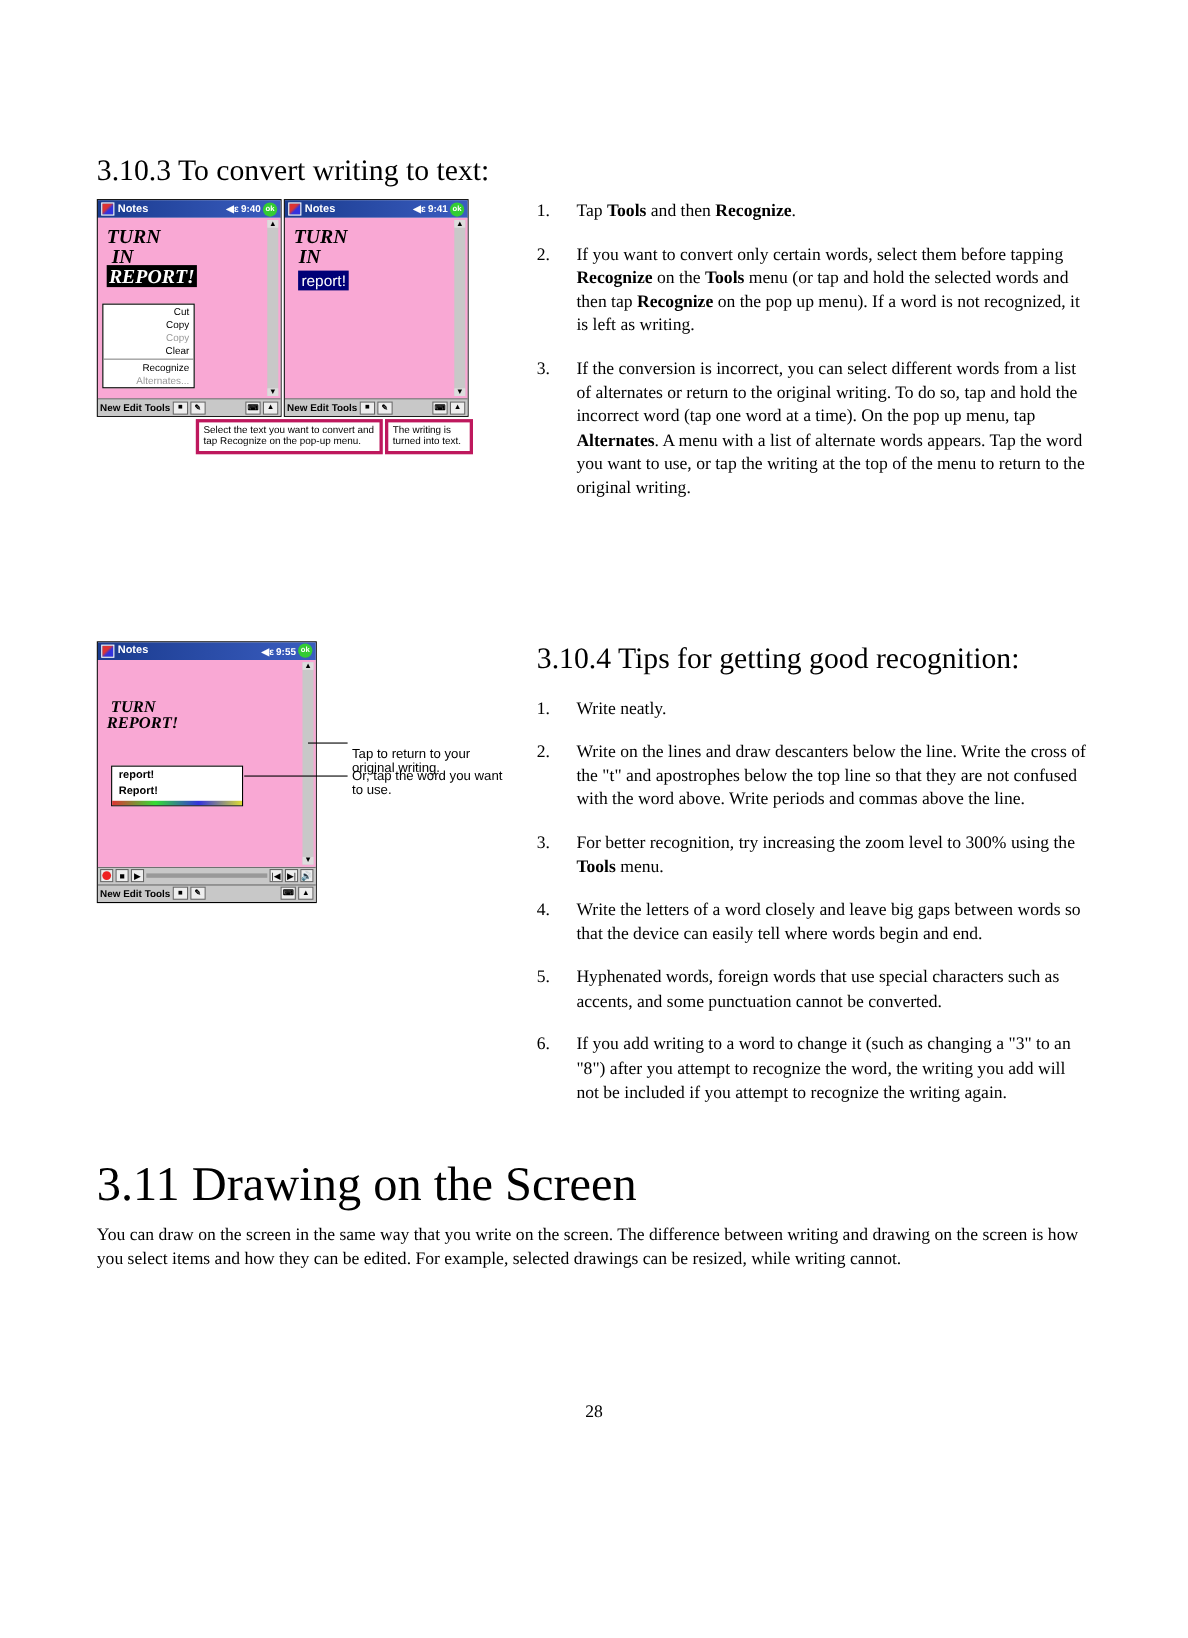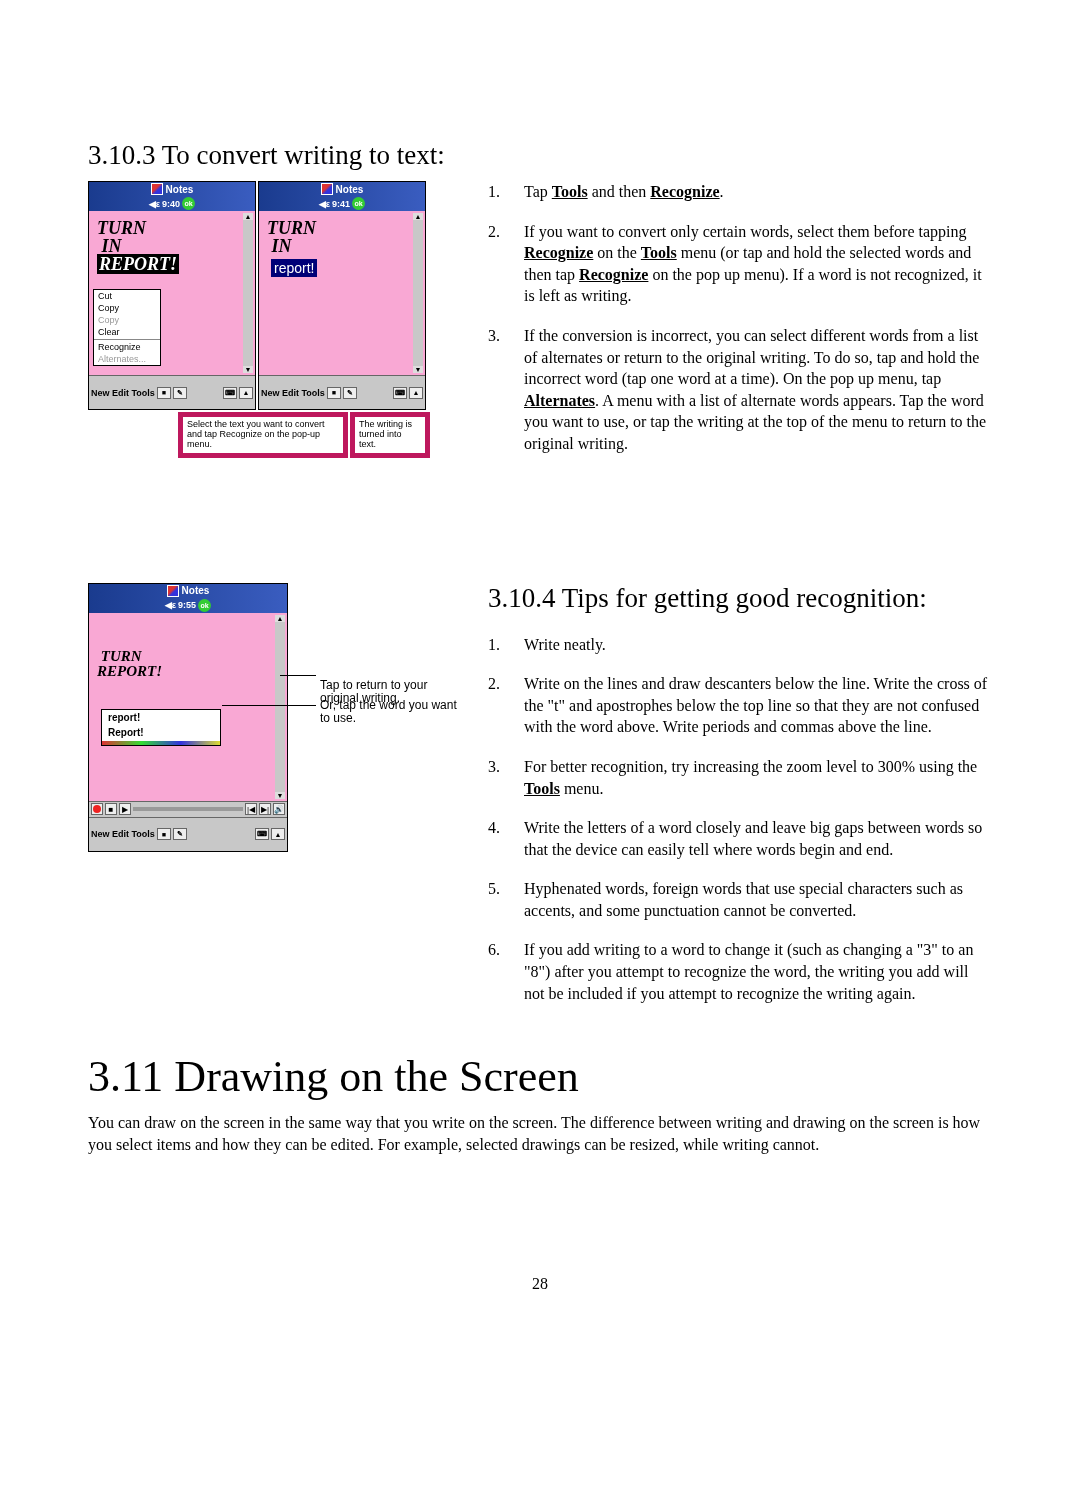--- a/index.html
+++ b/index.html
@@ -68,24 +68,23 @@
       font-family: Tahoma, Arial, sans-serif;
       font-size: 9px;
     }
     .pda-titlebar {
       background: linear-gradient(to right, #1a3b8e, #3a5dc0);
       color: #fff;
       display: flex;
       align-items: center;
       justify-content: space-between;
       padding: 1px 3px;
-      height: 29px;
+      height: 16px;
       font-size: 10px;
       font-weight: bold;
-      flex-direction: column;
     }
     .pda-titlebar .ti-left {
       display: flex;
       align-items: center;
       gap: 3px;
     }
     .pda-titlebar .flag {
       width: 12px; height: 12px;
       background: linear-gradient(135deg,#d33 40%,#33d 60%);
       display: inline-block;
@@ -139,43 +138,44 @@
       font-family: Tahoma, sans-serif;
       font-size: 14px;
       display: inline-block;
       margin: 2px 0 0 10px;
     }
     .popup {
       position: absolute;
       left: 2px; top: 76px;
       background: #fff;
       border: 1px solid #000;
-      width: 68px;
+      width: 84px;
       font-size: 9px;
+      text-align: right;
     }
     .popup .pitem {
       padding: 1px 4px;
       border-bottom: none;
     }
     .popup .pitem.disabled { color: #999; }
     .popup .sep { border-top: 1px solid #888; margin: 1px 0; }
     .popup2 {
       position: absolute;
       left: 10px; top: 94px;
       background: #fff;
       border: 1px solid #000;
       width: 120px;
       font-size: 10px;
       padding: 0;
     }
     .popup2 .pitem { padding: 2px 6px; font-weight: bold; font-family: Tahoma, sans-serif;}
     .pda-bottombar {
       background: #c8c8c8;
       border-top: 1px solid #666;
-      height: 34px;
+      height: 16px;
       font-size: 9px;
       font-weight: bold;
       display: flex;
       align-items: center;
       padding: 0 2px;
       gap: 2px;
     }
     .pda-bottombar .bicon {
       width: 14px; height: 12px; border: 1px solid #666; background:#eee;
       display:inline-flex; align-items:center; justify-content:center;
@@ -187,21 +187,21 @@
       height: 16px;
       display: flex; align-items: center; padding: 0 2px; gap: 2px;
     }
     .pda-playbar .pb { width: 12px; height: 12px; border:1px solid #666; background:#eee; display:flex;align-items:center;justify-content:center; font-size:8px;}
     .pda-playbar .rec { background:#e22; border-radius:50%; width:8px; height:8px; }
     .pda-playbar .slide { flex:1; height:4px; background:#999; position:relative; }
     .caption-row {
       display: flex; gap: 2px; margin-top: 2px;
     }
     .caption-box {
-      border: 5px solid #be185d;
+      border: 3px solid #be185d;
       font-size: 9px;
       padding: 3px 4px;
       font-family: Arial, sans-serif;
       line-height: 1.1;
     }
     .caption-box.left { width: 170px; }
     .caption-box.right { width: 168px; }
     .ann-wrapper { position: relative; }
     .annotation {
       position: absolute;
@@ -217,21 +217,21 @@
     .page-num {
       text-align: center;
       font-size: 16px;
       margin-top: 120px;
     }
     .body-text {
       font-size: 16px;
       line-height: 1.35;
     }
     .spacer-block { height: 110px; }
-    b { font-weight: bold; text-decoration: underline; }
+    b { font-weight: bold; }
   </style>
 </head>
 <body>
 
 <h2 class="section-title indented">3.10.3  To convert writing to text:</h2>
 
 <div class="two-col">
   <div class="left-col">
     <div class="screenshot-group">
 

